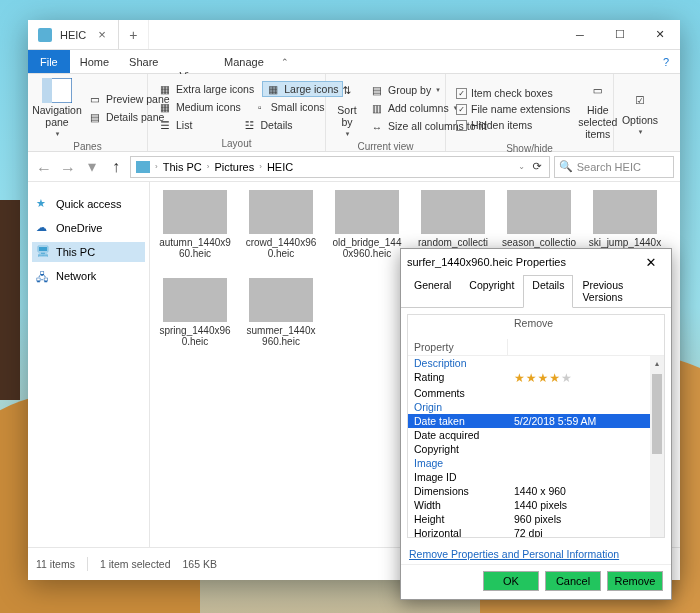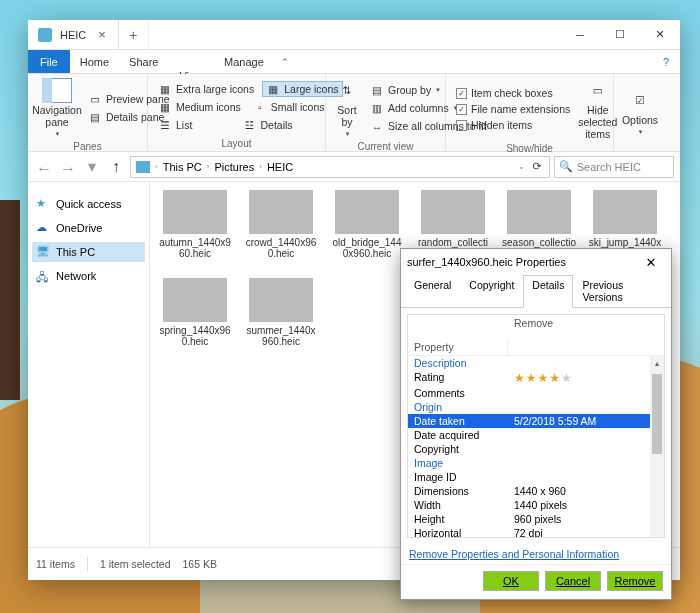--- a/index.html
+++ b/index.html
@@ -87,21 +87,21 @@
     .plist-body { height: 220px; overflow: hidden; position: relative; }
     .prow { display: flex; font-size: 10.5px; }
     .prow .k { width: 100px; padding: 1px 6px; }
     .prow .v { flex: 1; padding: 1px 6px; }
     .prow.section .k { color: #1a66c2; font-weight: 500; }
     .prow.selected { background: #1a66e2; color: #fff; }
     .stars { color: #e7a321; letter-spacing: 1px; font-size: 12px; }
     .stars .off { color: #ccc; }
     .plink { color: #1a66c2; padding: 4px 8px; text-decoration: underline; font-size: 10.5px; }
     .pbtns { display: flex; justify-content: flex-end; gap: 6px; padding: 6px 8px 8px; border-top: 1px solid #eee; }
-    .pbtn { min-width: 56px; height: 20px; border: 1px solid #adadad; background: #84cc16; font-size: 11px; display: flex; align-items: center; justify-content: center; text-decoration: underline; }
+    .pbtn { min-width: 56px; height: 20px; border: 1px solid #adadad; background: #22c55e; font-size: 11px; display: flex; align-items: center; justify-content: center; }
     .scrollbar { position: absolute; right: 0; top: 0; bottom: 0; width: 14px; background: #f2f2f2; }
     .scrollbar .up, .scrollbar .dn { height: 14px; display: flex; align-items: center; justify-content: center; font-size: 8px; color: #666; }
     .scrollbar .track { position: absolute; top: 14px; bottom: 14px; left: 0; right: 0; }
     .scrollbar .thumb2 { position: absolute; left: 2px; right: 2px; top: 4px; height: 80px; background: #c4c4c4; }
 
     
     .t-autumn { background: linear-gradient(#3a2b1a, #6e4923); }
     .t-cheers { background: linear-gradient(#5a3a28, #2e1f16); }
     .t-crowd { background: linear-gradient(#3a3d3a, #6e6450); }
     .t-bridge { background: linear-gradient(#2d3c55, #3c506e); }

